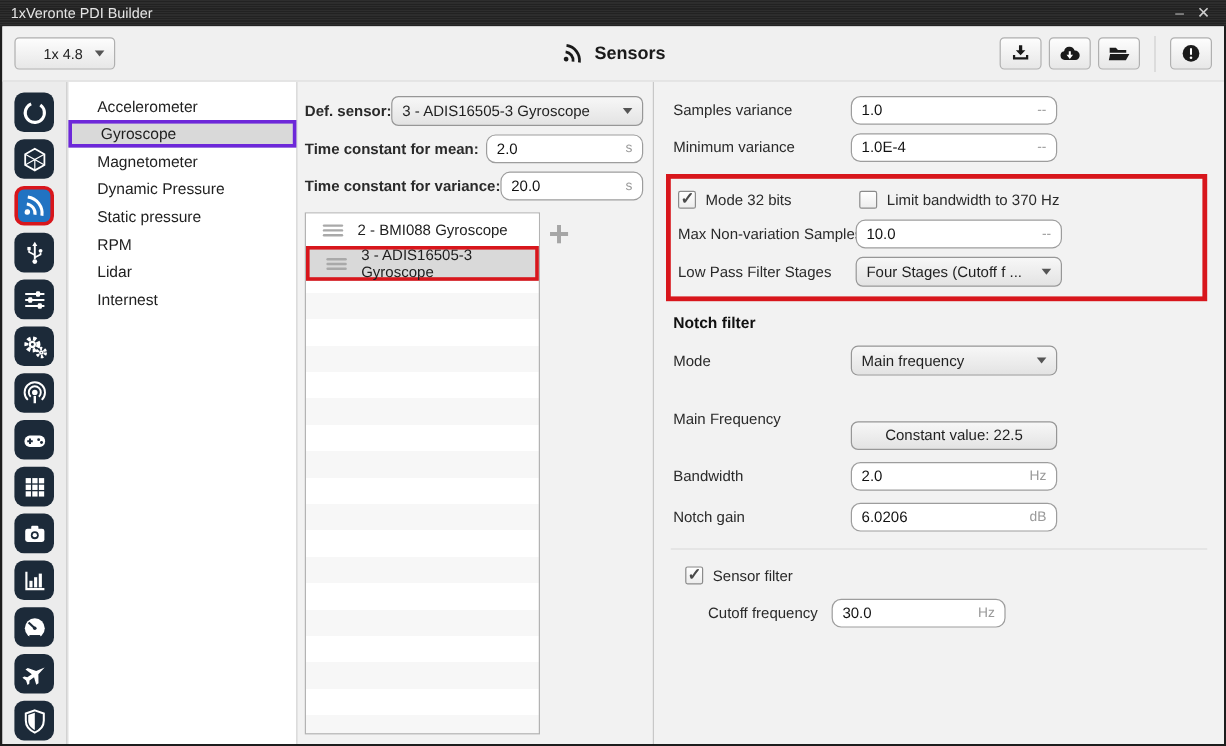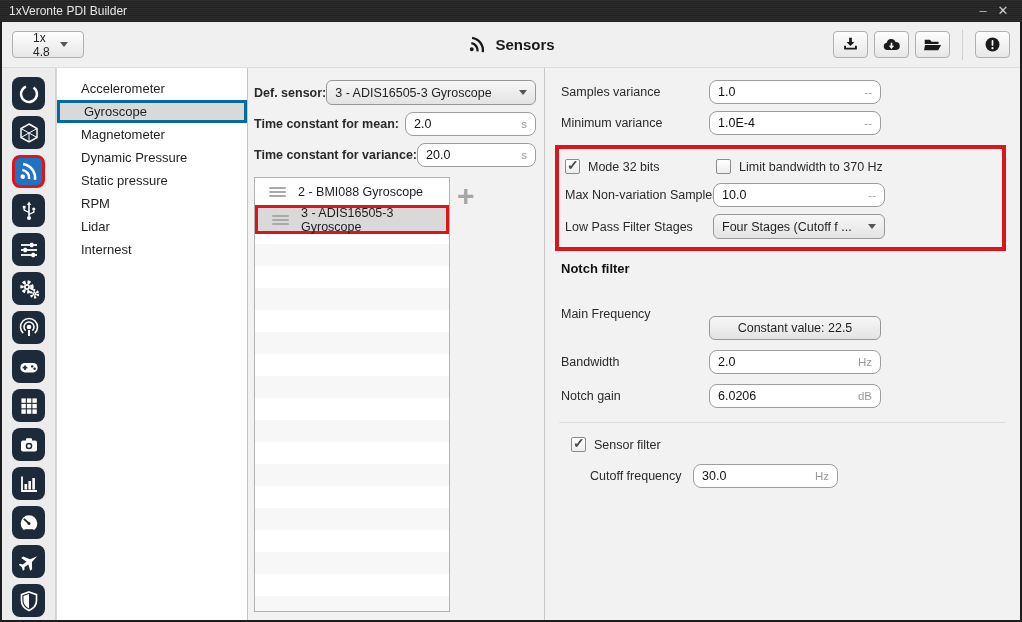--- a/index.html
+++ b/index.html
@@ -13,41 +13,41 @@
   .titlebar .spacer { flex:1; }
   .win-ctl { color:#b9b9b9; font-size:13px; width:20px; text-align:center; cursor:pointer; line-height:20px;}
   .win-ctl.close { color:#cfcfcf; }
 
   
   .app { position:absolute; top:22px; left:2px; right:2px; bottom:2px; background:#f2f2f2; display:flex; flex-direction:column; }
 
   
   .toolbar { height:46px; background:#f0f0f0; border-bottom:1px solid #dcdcdc; display:flex; align-items:center; position:relative; padding:0 10px; flex:0 0 46px;}
   .btn { background:linear-gradient(#fdfdfd,#e7e7e7); border:1px solid #b0b0b0; border-radius:4px; height:27px; display:inline-flex; align-items:center; justify-content:center; cursor:pointer; }
-  .version-btn { width:72px; font-size:12px; color:#222; gap:10px; padding:0 20px; justify-content:flex-start;}
+  .version-btn { width:84px; font-size:12px; color:#222; gap:10px; padding:0 8px; justify-content:flex-end;}
   .caret { width:0; height:0; border-left:4px solid transparent; border-right:4px solid transparent; border-top:5px solid #555; display:inline-block; }
   .page-head { position:absolute; left:50%; top:50%; transform:translate(-50%,-50%); display:flex; align-items:center; gap:8px; }
   .page-head .pt { font-size:15px; font-weight:bold; color:#1a1a1a; }
   .tb-right { margin-left:auto; display:flex; align-items:center; gap:6px; }
   .tool-btn { width:35px; }
   .tb-sep { width:1px; height:30px; background:#cfcfcf; margin:0 6px; }
 
   
   .main { flex:1; display:flex; overflow:hidden; }
 
   
   .iconbar { width:54px; background:#ececec; border-right:1px solid #d2d2d2; padding-top:9px; display:flex; flex-direction:column; align-items:center; gap:6px; }
   .ric { width:33px; height:33px; background:#1c2a39; border-radius:8px; display:flex; align-items:center; justify-content:center; cursor:pointer; flex:0 0 auto;}
   .ric.sel { background:#2173c2; border:3px solid #d8161c; }
   .ric svg { display:block; }
 
   
   .menupanel { width:192px; background:#fff; border-left:1px solid #d8d8d8; border-right:1px solid #c6c6c6; padding-top:9px; }
   .mitem { height:23px; line-height:23px; padding-left:24px; font-size:13px; color:#1f1f1f; cursor:pointer; white-space:nowrap;}
-  .mitem.sel { background:#d9d9d9; border:3px solid #0369a1; line-height:17px; }
+  .mitem.sel { background:#d9d9d9; border:3px solid #6d28d9; line-height:17px; }
 
   
   .middlepanel { width:296px; background:#f2f2f2; padding:12px 8px 8px 6px; display:flex; flex-direction:column; }
   .mrow { display:flex; align-items:center; margin-bottom:7px; }
   .mlabel { font-size:12.5px; color:#2a2a2a; white-space:nowrap;font-weight:bold; }
   .dropdown { background:linear-gradient(#f7f7f7,#e3e3e3); border:1px solid #979797; border-radius:6px; height:25px; display:flex; align-items:center; padding:0 8px; font-size:12.5px; color:#1f1f1f; cursor:pointer; justify-content:space-between; gap:6px;}
   .dd-defsensor { width:216px; margin-left:auto; }
   .input { background:#fff; border:1px solid #9d9d9d; border-radius:8px; height:24px; display:flex; align-items:center; justify-content:space-between; padding:0 8px; font-size:12.5px; color:#111; cursor:text;}
   .in-mid { width:131px; margin-left:auto; }
   .unit { color:#9a9a9a; font-size:11.5px; }
@@ -362,20 +362,27 @@
             <span class="flabel">Low Pass Filter Stages</span>
             <div class="dropdown ctl">
               <span>Four Stages (Cutoff f ...</span>
               <span class="caret"></span>
             </div>
           </div>
         </div>
 
         <div class="sect-head">Notch filter</div>
         <div class="frow notch-row">
+          <span class="flabel">Mode</span>
+          <div class="dropdown ctl">
+            <span>Main frequency</span>
+            <span class="caret"></span>
+          </div>
+        </div>
+        <div class="frow notch-row">
           <span class="flabel">Main Frequency</span>
           <div class="action-btn">Constant value: 22.5</div>
         </div>
         <div class="frow notch-row">
           <span class="flabel">Bandwidth</span>
           <div class="input ctl">
             <span>2.0</span>
             <span class="unit">Hz</span>
           </div>
         </div>

